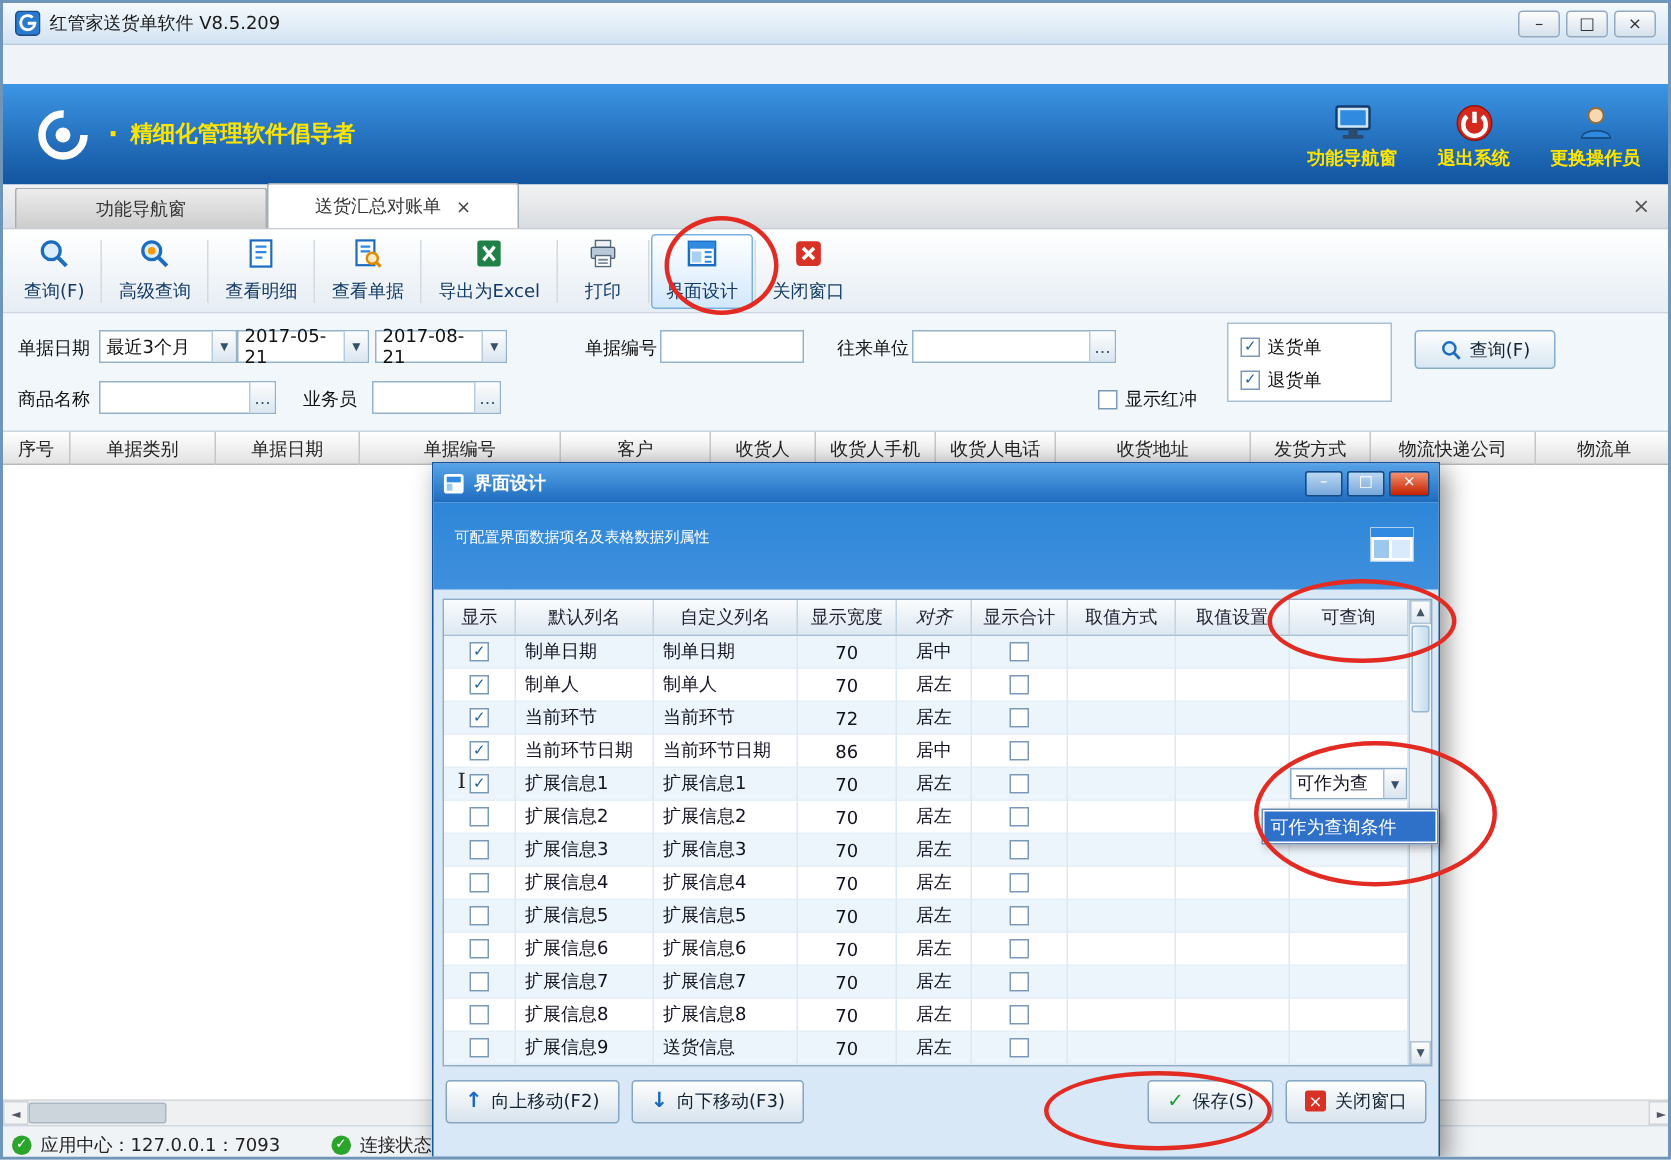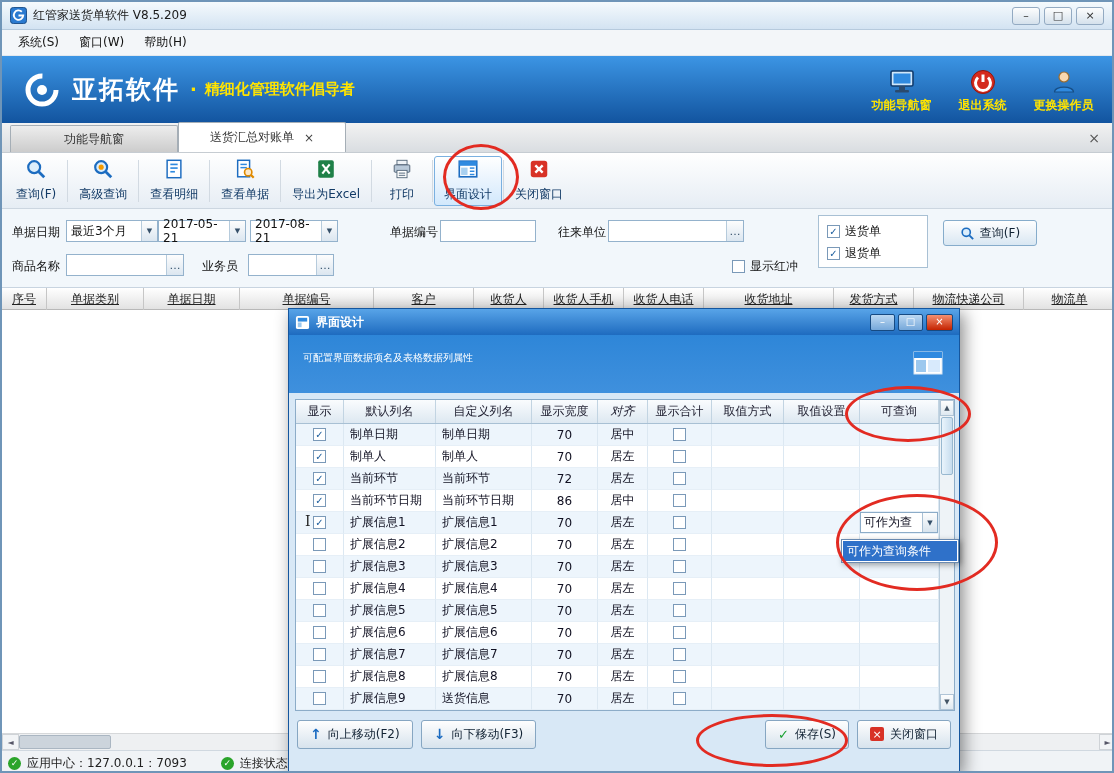--- a/index.html
+++ b/index.html
@@ -42,21 +42,21 @@
   .finput{position:absolute;height:22px;border:1px solid #94b2cc;background:#fff;display:flex;align-items:center;padding-left:4px;font-size:12px;}
   .fval{flex:1;}
   .arrow{width:16px;height:100%;margin-left:auto;background:linear-gradient(#fdfdfd,#dbe6f0);border-left:1px solid #b6cbdc;display:flex;align-items:center;justify-content:center;font-size:7px;color:#35506a;cursor:pointer;}
   .dots{width:17px;height:100%;margin-left:auto;background:linear-gradient(#fdfdfd,#dbe6f0);border-left:1px solid #b6cbdc;display:flex;align-items:center;justify-content:center;font-size:11px;color:#35506a;cursor:pointer;}
   .groupbox{position:absolute;left:816px;top:6px;width:110px;height:53px;background:#fff;border:1px solid #a8c0d4;padding:4px 8px;}
   .cbrow{display:flex;align-items:center;gap:5px;height:22px;cursor:pointer;}
   .cb{width:13px;height:13px;border:1px solid #7a99b8;background:#fff;display:inline-flex;align-items:center;justify-content:center;font-size:10px;font-weight:bold;color:#1a5c9c;cursor:pointer;}
   .query-btn{position:absolute;height:26px;border:1px solid #86accb;border-radius:3px;background:linear-gradient(#fefefe,#d9e7f2);display:flex;align-items:center;justify-content:center;gap:5px;font-size:12px;color:#123;cursor:pointer;}
   
   .grid-header{position:absolute;top:286px;left:0;width:1114px;height:22px;display:flex;background:linear-gradient(#ffffff,#e2e2e2);border-bottom:1px solid #b8b8b8;}
-  .ghc{height:22px;display:flex;align-items:center;justify-content:center;font-size:12px;color:#222;border-right:1px solid #c6c6c6;white-space:nowrap;overflow:hidden;cursor:pointer;text-decoration:underline;}
+  .ghc{height:22px;display:flex;align-items:center;justify-content:center;font-size:12px;color:#222;border-right:1px solid #c6c6c6;white-space:nowrap;overflow:hidden;cursor:pointer;}
   .grid-body{position:absolute;top:308px;left:0;width:1114px;height:423px;background:#fff;}
   .hscroll{position:absolute;top:731px;left:0;width:1114px;height:17px;background:#eef0f2;border-top:1px solid #d6d8da;}
   .hs-arrow{position:absolute;top:0;width:17px;height:16px;background:#f2f4f6;border:1px solid #cfd3d7;font-size:8px;color:#556;display:flex;align-items:center;justify-content:center;cursor:pointer;}
   .hs-thumb{position:absolute;left:17px;top:1px;width:92px;height:14px;background:#ccd4dc;border:1px solid #aab6c2;border-radius:2px;cursor:pointer;}
   
   .statusbar{position:absolute;top:748px;left:0;width:100%;height:25px;background:#f0f3f6;border-top:1px solid #d0d8e0;display:flex;align-items:center;font-size:12px;color:#222;}
   .sicon{width:13px;height:13px;border-radius:50%;background:#2aa42a;color:#fff;font-size:9px;display:inline-flex;align-items:center;justify-content:center;margin:0 6px;flex:none;}
   .sicon.second{margin-left:34px;}
   
   .modal{position:absolute;left:286px;top:306px;width:672px;height:464px;background:#d8e8f6;border:1px solid #15569e;box-shadow:4px 5px 16px rgba(0,0,0,.45);z-index:50;}
@@ -114,34 +114,28 @@
         </svg>
       </span>
     <span class="ttext">红管家送货单软件 V8.5.209</span>
     <div class="win-controls">
       <span class="wbtn">–</span>
       <span class="wbtn">□</span>
       <span class="wbtn">×</span>
     </div>
   </div>
 
-  <div class="menubar" id="menubar">
-      <span class="menu-item">系统(S)</span>
-      <span class="menu-item">窗口(W)</span>
-      <span class="menu-item">帮助(H)</span>
-    </div>
 
   <div class="banner">
     <span class="logo">
         <svg width="40" height="40" viewBox="0 0 40 40">
           <circle cx="20" cy="20" r="14" fill="none" stroke="#fff" stroke-width="5" stroke-dasharray="66 22"></circle>
           <circle cx="20" cy="20" r="5" fill="#fff"></circle>
         </svg>
       </span>
-    <span class="brand">亚拓软件</span>
     <span class="bsep">·</span>
     <span class="slogan">精细化管理软件倡导者</span>
     <div class="banner-actions" id="banner-actions">
         <div class="banner-action">
           <span class="bicon">
             <svg width="28" height="28" viewBox="0 0 28 28">
               <rect x="3" y="3" width="22" height="15" rx="1.5" fill="#cfe6fa" stroke="#123c6e" stroke-width="1.6"></rect>
               <rect x="5.5" y="5.5" width="17" height="10" fill="#2f8ae0"></rect>
               <rect x="11" y="18" width="6" height="4" fill="#2a4a6e"></rect>
               <rect x="7" y="22" width="14" height="2.5" rx="1" fill="#2a4a6e"></rect>

